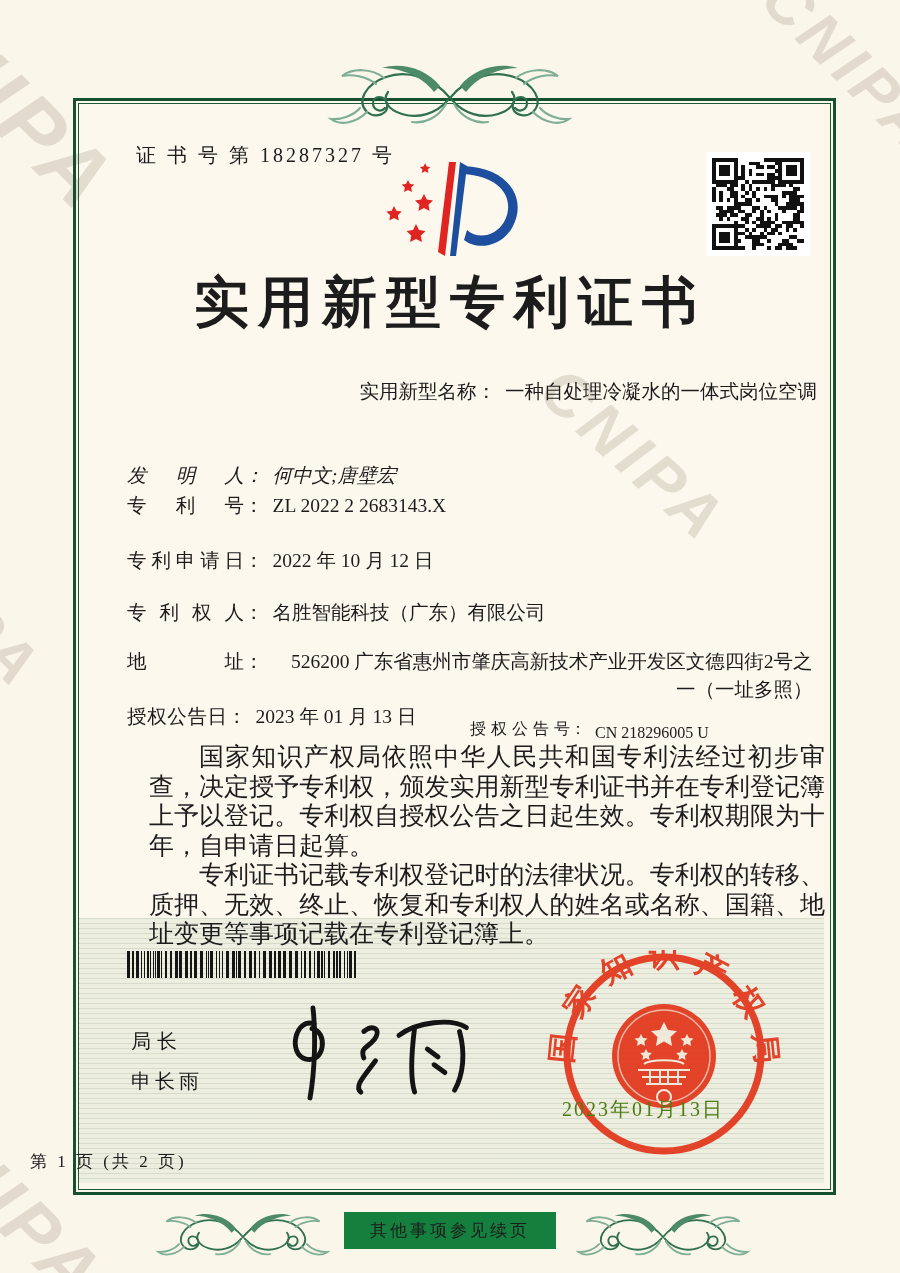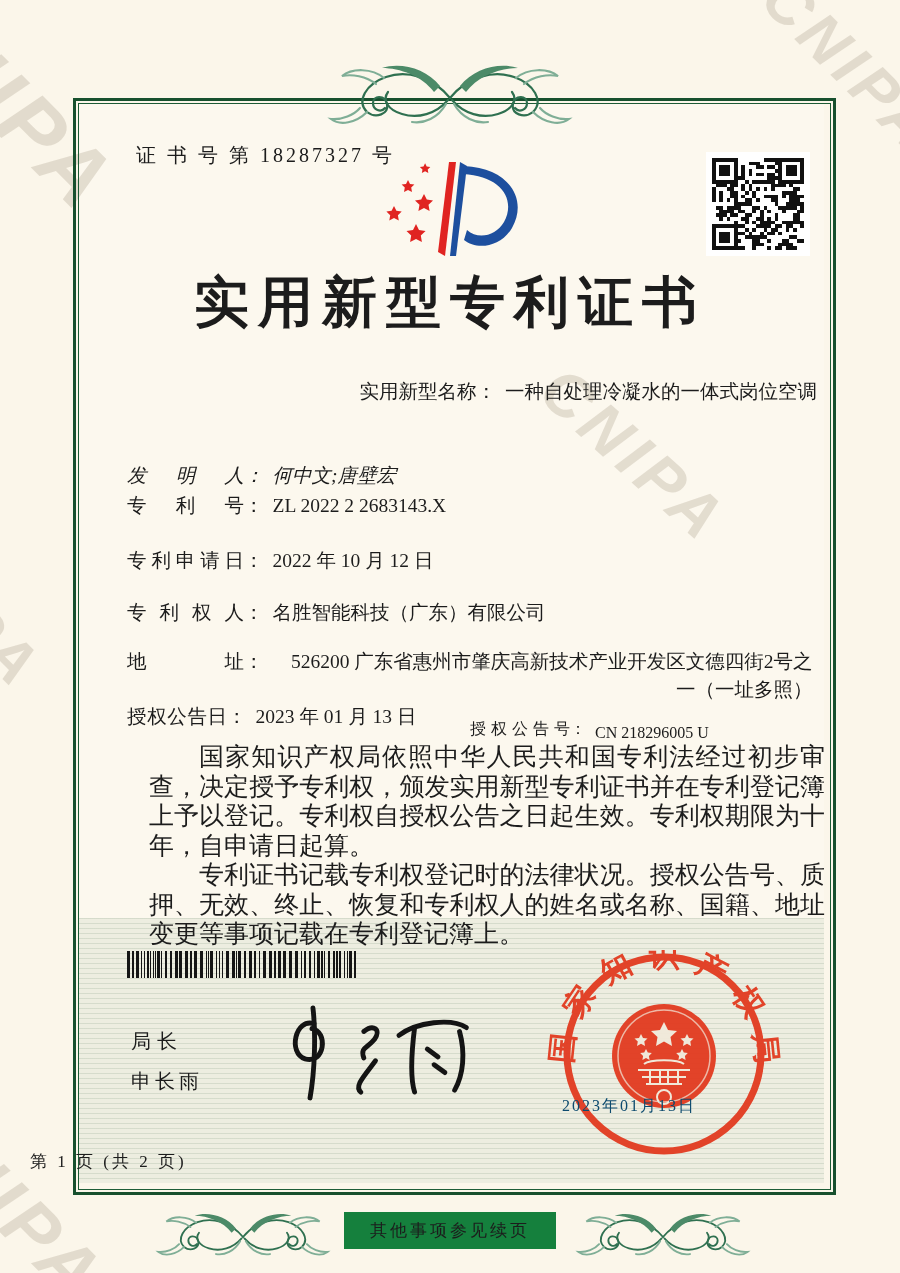--- a/index.html
+++ b/index.html
@@ -32,21 +32,21 @@
   .grant2{position:absolute;left:470px;top:0;display:flex;font-size:16px;margin-top:16px;}
   .grant2 .lab{display:inline-block;width:100px;text-align:justify;text-align-last:justify;}
   .paras{position:absolute;left:122px;top:742px;width:676px;font-size:25px;
          line-height:29.5px;text-align:justify;margin-left:27px;}
   .paras p{margin:0;text-indent:2em;}
   .barcode{position:absolute;left:127px;top:951px;}
   .sig-title{position:absolute;left:131px;top:1028px;font-size:20px;letter-spacing:6px;}
   .sig-name{position:absolute;left:131px;top:1068px;font-size:20px;letter-spacing:4px;}
   .signature{position:absolute;left:268px;top:1002px;}
   .seal{position:absolute;left:538px;top:950px;width:252px;height:212px;}
-  .seal-date{position:absolute;left:562px;top:1096px;font-size:16px;color:#0c4a6e;
+  .seal-date{position:absolute;left:562px;top:1096px;font-size:20px;color:#4d7c0f;
              letter-spacing:2px;z-index:4;font-family:Liberation Serif, serif;}
   .pagefoot{position:absolute;left:0;top:1150px;width:100%;text-align:left;
             font-size:17px;letter-spacing:3px;padding-left:30px;}
   .note-box{position:absolute;left:50%;top:1212px;transform:translateX(-50%);
             background:#15803d;padding:7px 26px;font-size:17px;letter-spacing:3px;z-index:4;text-align:right;}
   .orn{position:absolute;z-index:3;}
 </style>
 </head>
 <body>
 
@@ -475,21 +475,21 @@
       <span class="val">2023 年 01 月 13 日</span>
       <span class="grant2" style="left:343px;">
         <span class="lab">授权公告号</span>
           <span class="colon">：</span>
         <span class="val">CN 218296005 U</span>
       </span>
     </div>
 
     <div class="paras">
       <p>国家知识产权局依照中华人民共和国专利法经过初步审查，决定授予专利权，颁发实用新型专利证书并在专利登记簿上予以登记。专利权自授权公告之日起生效。专利权期限为十年，自申请日起算。</p>
-      <p>专利证书记载专利权登记时的法律状况。授权公告号、质押、无效、终止、恢复和专利权人的姓名或名称、国籍、地址变更等事项记载在专利登记簿上。</p>
+      <p>专利证书记载专利权登记时的法律状况。专利权的转移、质押、无效、终止、恢复和专利权人的姓名或名称、国籍、地址变更等事项记载在专利登记簿上。</p>
     </div>
 
     <svg class="barcode" id="bcsvg" width="236" height="27">
         <rect x="0" y="0" width="3" height="27" fill="#151515"></rect>
         <rect x="5" y="0" width="2" height="27" fill="#151515"></rect>
         <rect x="9" y="0" width="3" height="27" fill="#151515"></rect>
         <rect x="14" y="0" width="1" height="27" fill="#151515"></rect>
         <rect x="17" y="0" width="1" height="27" fill="#151515"></rect>
         <rect x="20" y="0" width="2" height="27" fill="#151515"></rect>
         <rect x="23" y="0" width="1" height="27" fill="#151515"></rect>

